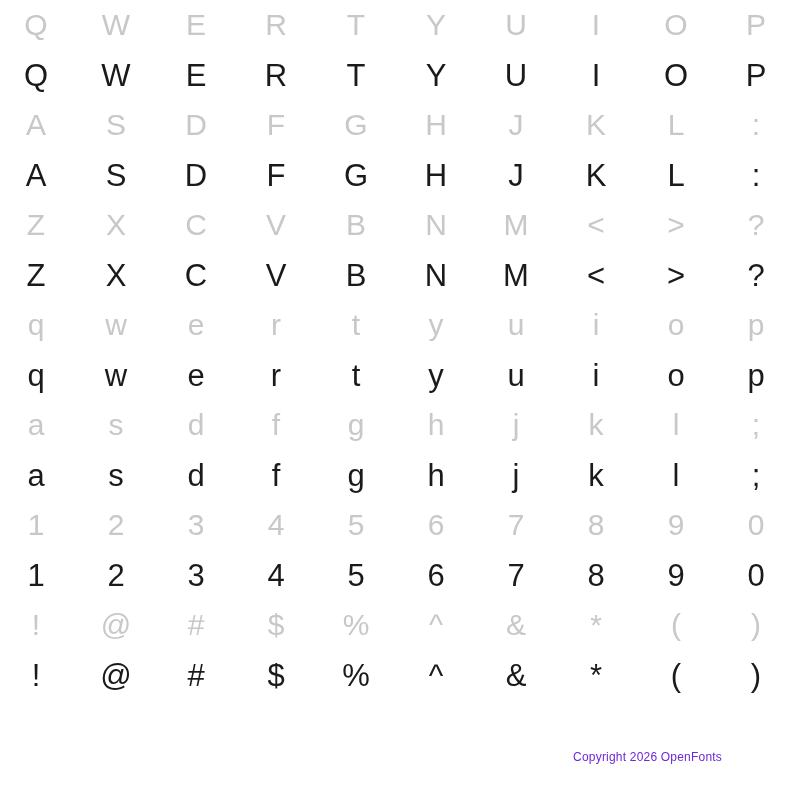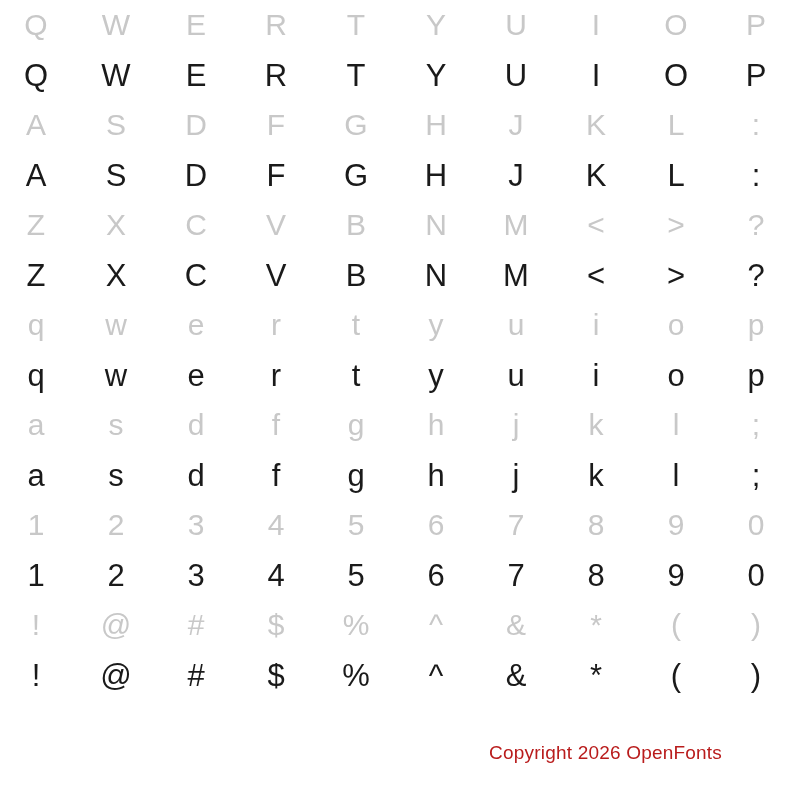--- a/index.html
+++ b/index.html
@@ -56,22 +56,22 @@
   
   .cell-inner {
     display: inline-block;
     transform: translateX(-4px);
   }
   .copyright {
     position: absolute;
     right: 78px;
     bottom: 36px;
     font-family: "Liberation Sans", sans-serif;
-    font-size: 19px;
-    color: #b91c1c;
+    font-size: 12px;
+    color: #6d28d9;
     letter-spacing: 0.2px;
     white-space: nowrap;
   }
 </style>
 </head>
 <body>
 
 <div class="sheet">
   <div class="specimen-grid" id="specimen-grid">
       <div class="row light">

